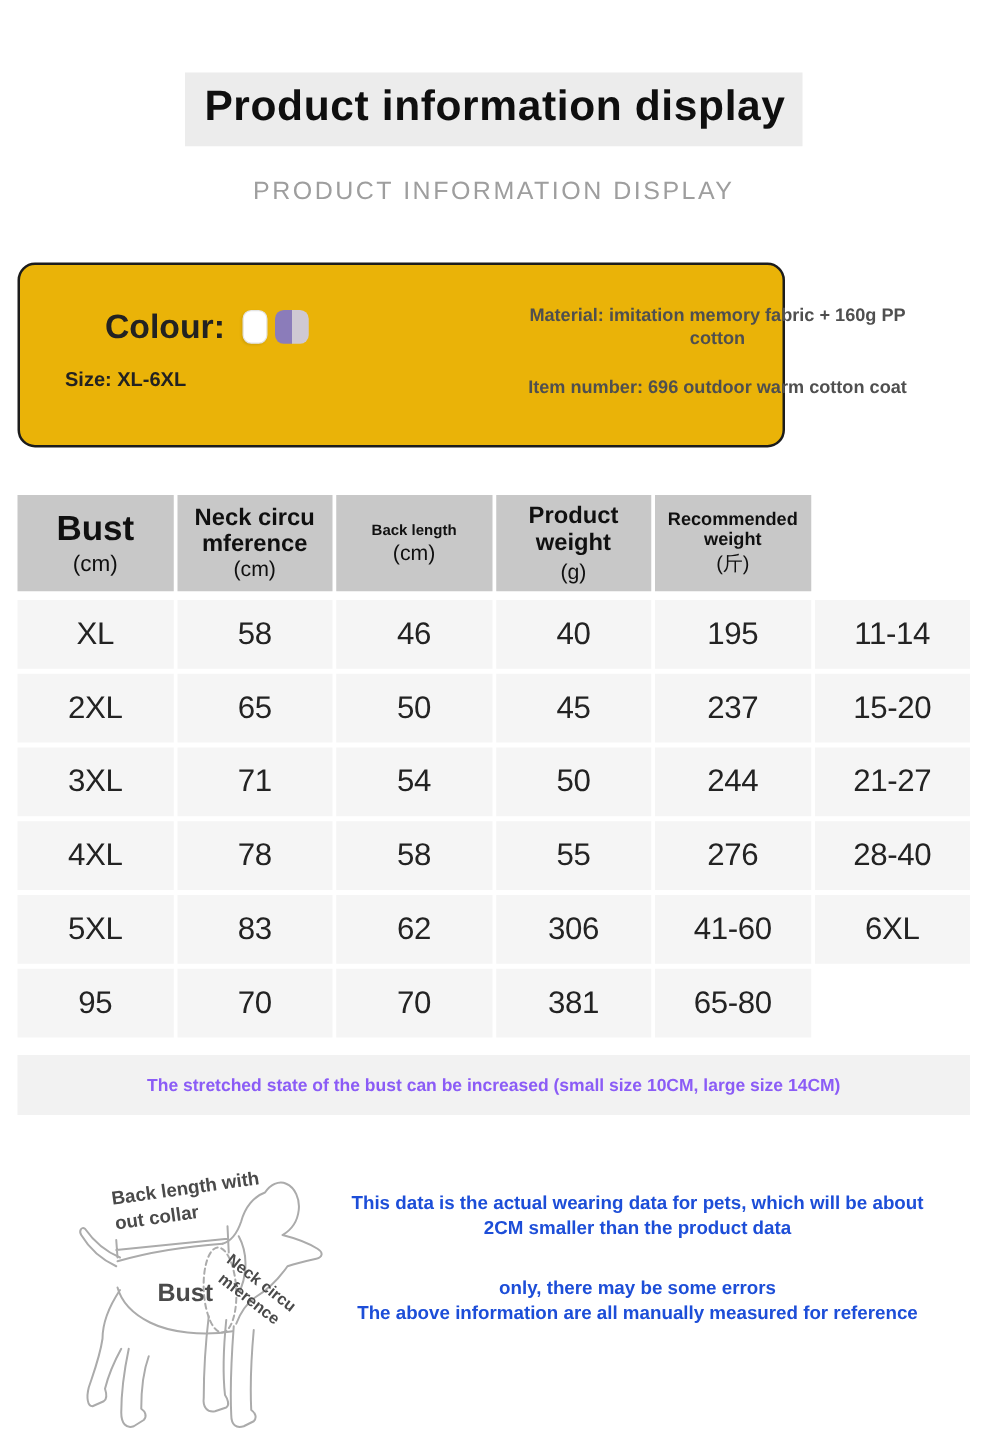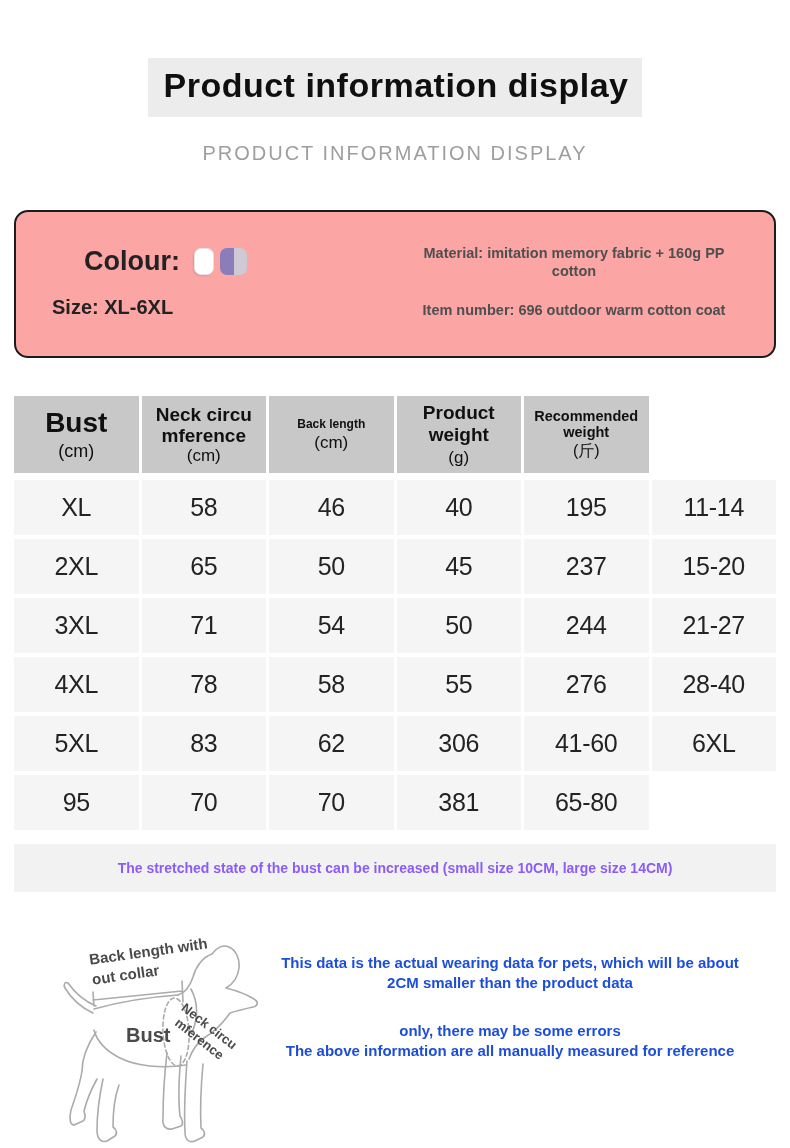--- a/index.html
+++ b/index.html
@@ -9,29 +9,29 @@
     background: #ffffff; overflow: hidden;
     font-family: "Liberation Sans", sans-serif; color:#1a1a1a;
   }
   
   .title-row { position:absolute; top:58px; left:0; right:0; display:flex; justify-content:center; }
   .title-hl { background:#ececec; padding:8px 14px 12px 16px; }
   .page-title { font-size:34px; font-weight:bold; color:#0f0f0f; letter-spacing:0.5px; }
   .subtitle { position:absolute; top:142px; left:0; width:100%; text-align:center;
     font-size:20px; color:#9e9e9e; letter-spacing:2px; font-weight:normal; }
   
-  .card { position:absolute; left:14px; top:210px; width:762px; height:148px;
-    border:2px solid #1c1c1c; border-radius:14px; background:#fca5a5; }
+  .card { position:absolute; left:14px; top:210px; width:614px; height:148px;
+    border:2px solid #1c1c1c; border-radius:14px; background:#eab308; }
   .colour-row { position:absolute; left:68px; top:34px; display:flex; align-items:center; }
   .colour-label { font-size:27px; font-weight:bold; color:#222; }
   .swatches { display:flex; gap:6px; margin-left:14px; align-items:center; }
   .swatch { height:27px; border-radius:7px; }
   .swatch-white { width:20px; border:1px solid #e4e4e4; box-shadow:-1px 1px 2px rgba(0,0,0,0.10); }
   .swatch-duo { width:27px; }
-  .size-label { position:absolute; left:36px; top:84px; font-size:20px; font-weight:bold; color:#222; }
+  .size-label { position:absolute; left:36px; top:84px; font-size:16px; font-weight:bold; color:#222; }
   .card-right { position:absolute; left:378px; top:32px; width:360px; text-align:center;
     color:#4f4f4f; font-weight:bold; font-size:14.5px; line-height:18px; }
   .item-number { margin-top:21px; }
   
   .size-table { position:absolute; left:14px; top:396px; width:762px; }
   .thead { display:grid; grid-template-columns:repeat(6,1fr); gap:0 3px; }
   .th { background:#c8c8c8; height:77px; display:flex; flex-direction:column;
         align-items:center; justify-content:center; color:#101010; text-align:center; }
   .thl1 { font-weight:bold; }
   .thu { font-weight:normal; margin-top:2px; }

